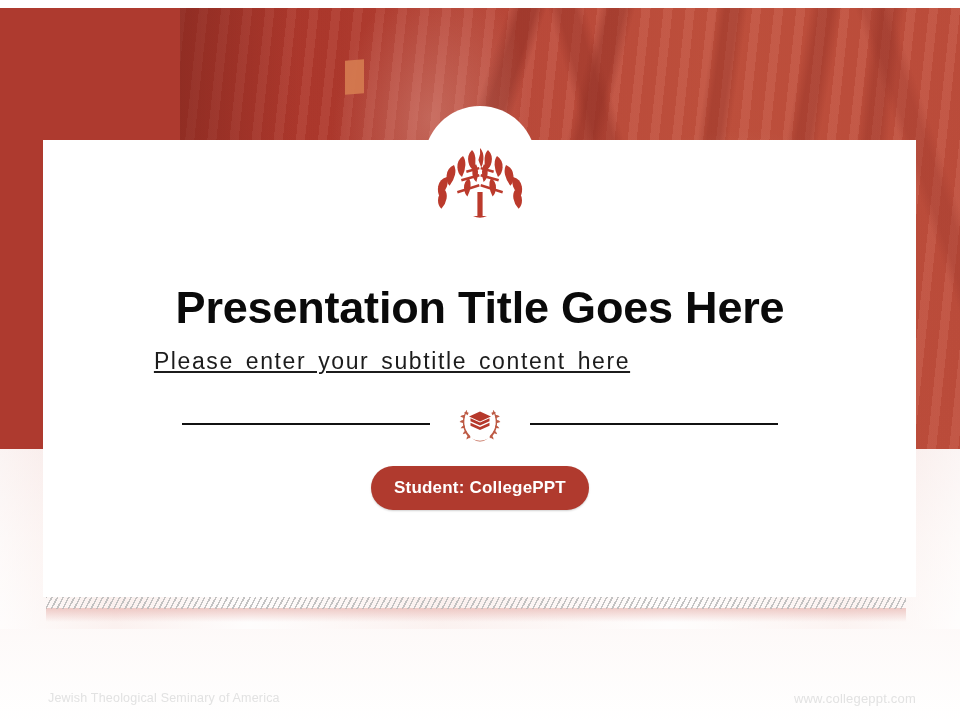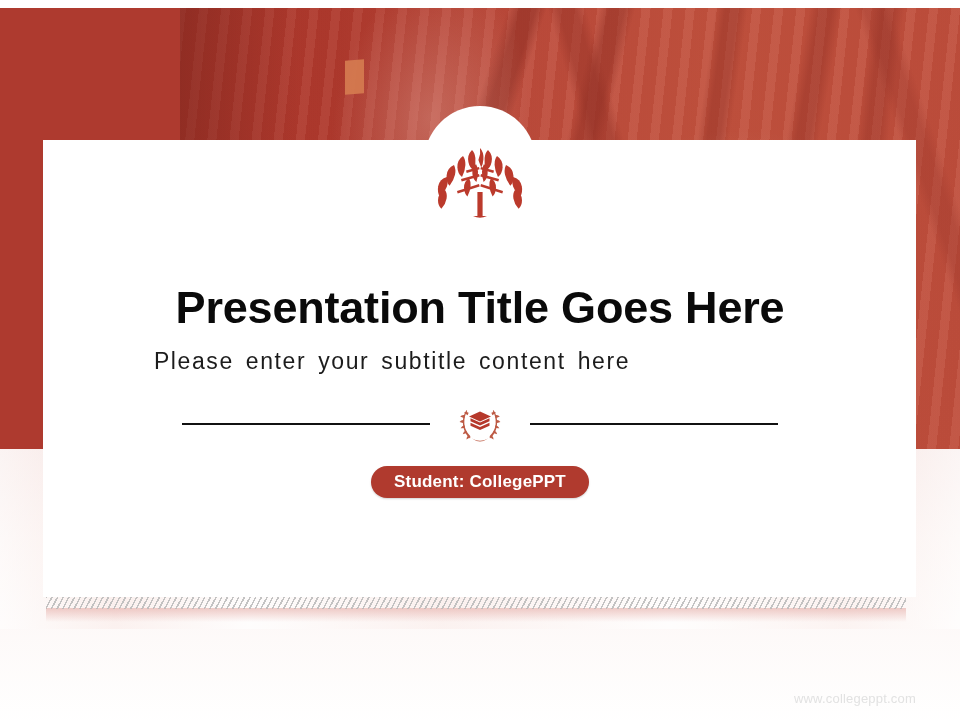--- a/index.html
+++ b/index.html
@@ -177,20 +177,21 @@
     left: 0; top: 340px;
     width: 784px;
     text-align: center;
     font-size: 23px;
     font-weight: normal;
     color: #1c1c1c;
     letter-spacing: 1.6px;
     word-spacing: 4px;
     z-index: 9;
     white-space: nowrap;
+    text-decoration: underline;
   }
 
   
   .divider-row {
     position: absolute;
     left: 0; top: 392px;
     width: 960px;
     height: 48px;
     display: flex;
     align-items: center;
@@ -213,21 +214,21 @@
     position: absolute;
     left: 0; top: 458px;
     width: 960px;
     display: flex;
     justify-content: center;
     align-items: center;
     gap: 13px;
     z-index: 9;
   }
   .pill {
-    height: 32px;
+    height: 44px;
     display: flex;
     align-items: center;
     justify-content: center;
     padding: 10px 23px;
     border-radius: 22px;
     background: #b03a2e;
     color: #ffffff;
     font-size: 17px;
     font-weight: bold;
     letter-spacing: .2px;
@@ -349,15 +350,16 @@
         </g>
       </svg>
     </span>
     <span class="rule right"></span>
   </div>
 
   <div class="pill-row">
     <div class="pill">Student: CollegePPT</div>
   </div>
 
+  <div class="footer-left">Jewish Theological Seminary of America</div>
   <div class="footer-right">www.collegeppt.com</div>
 
 </div>
 
 </body></html>

